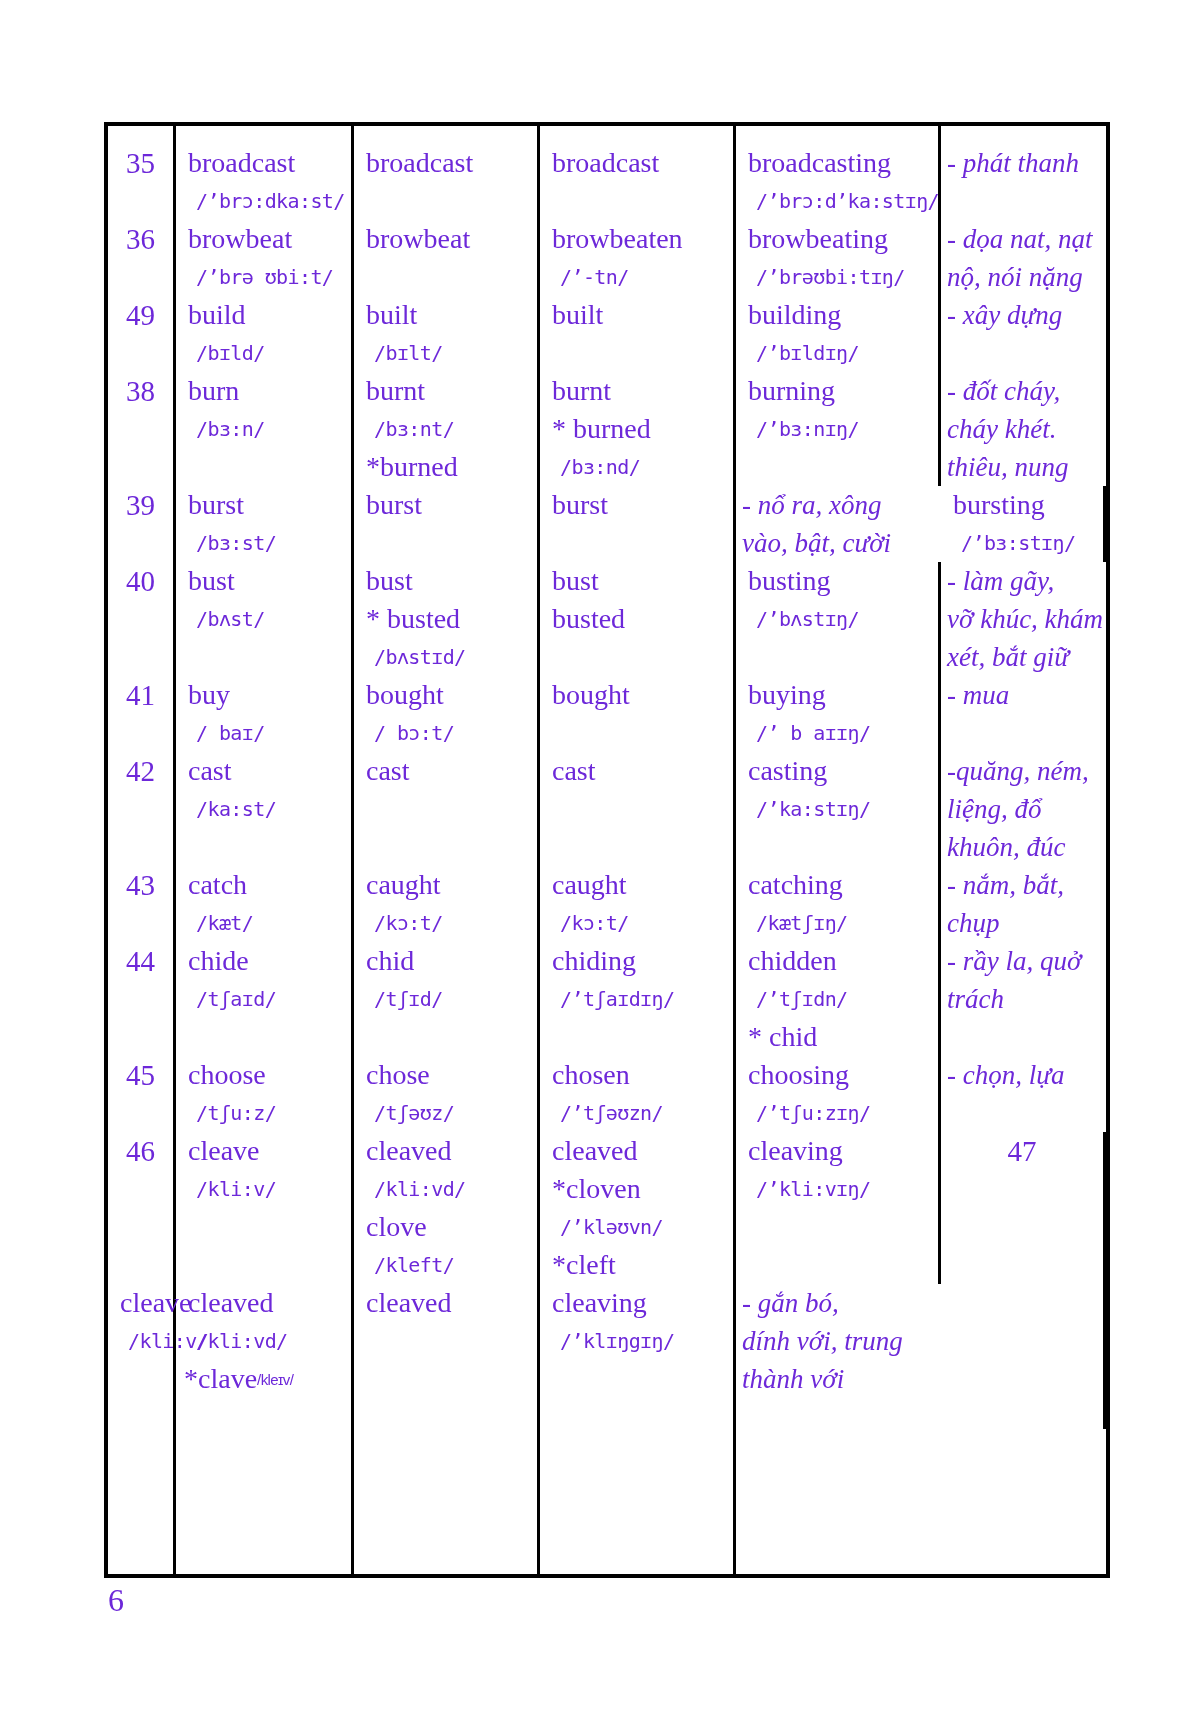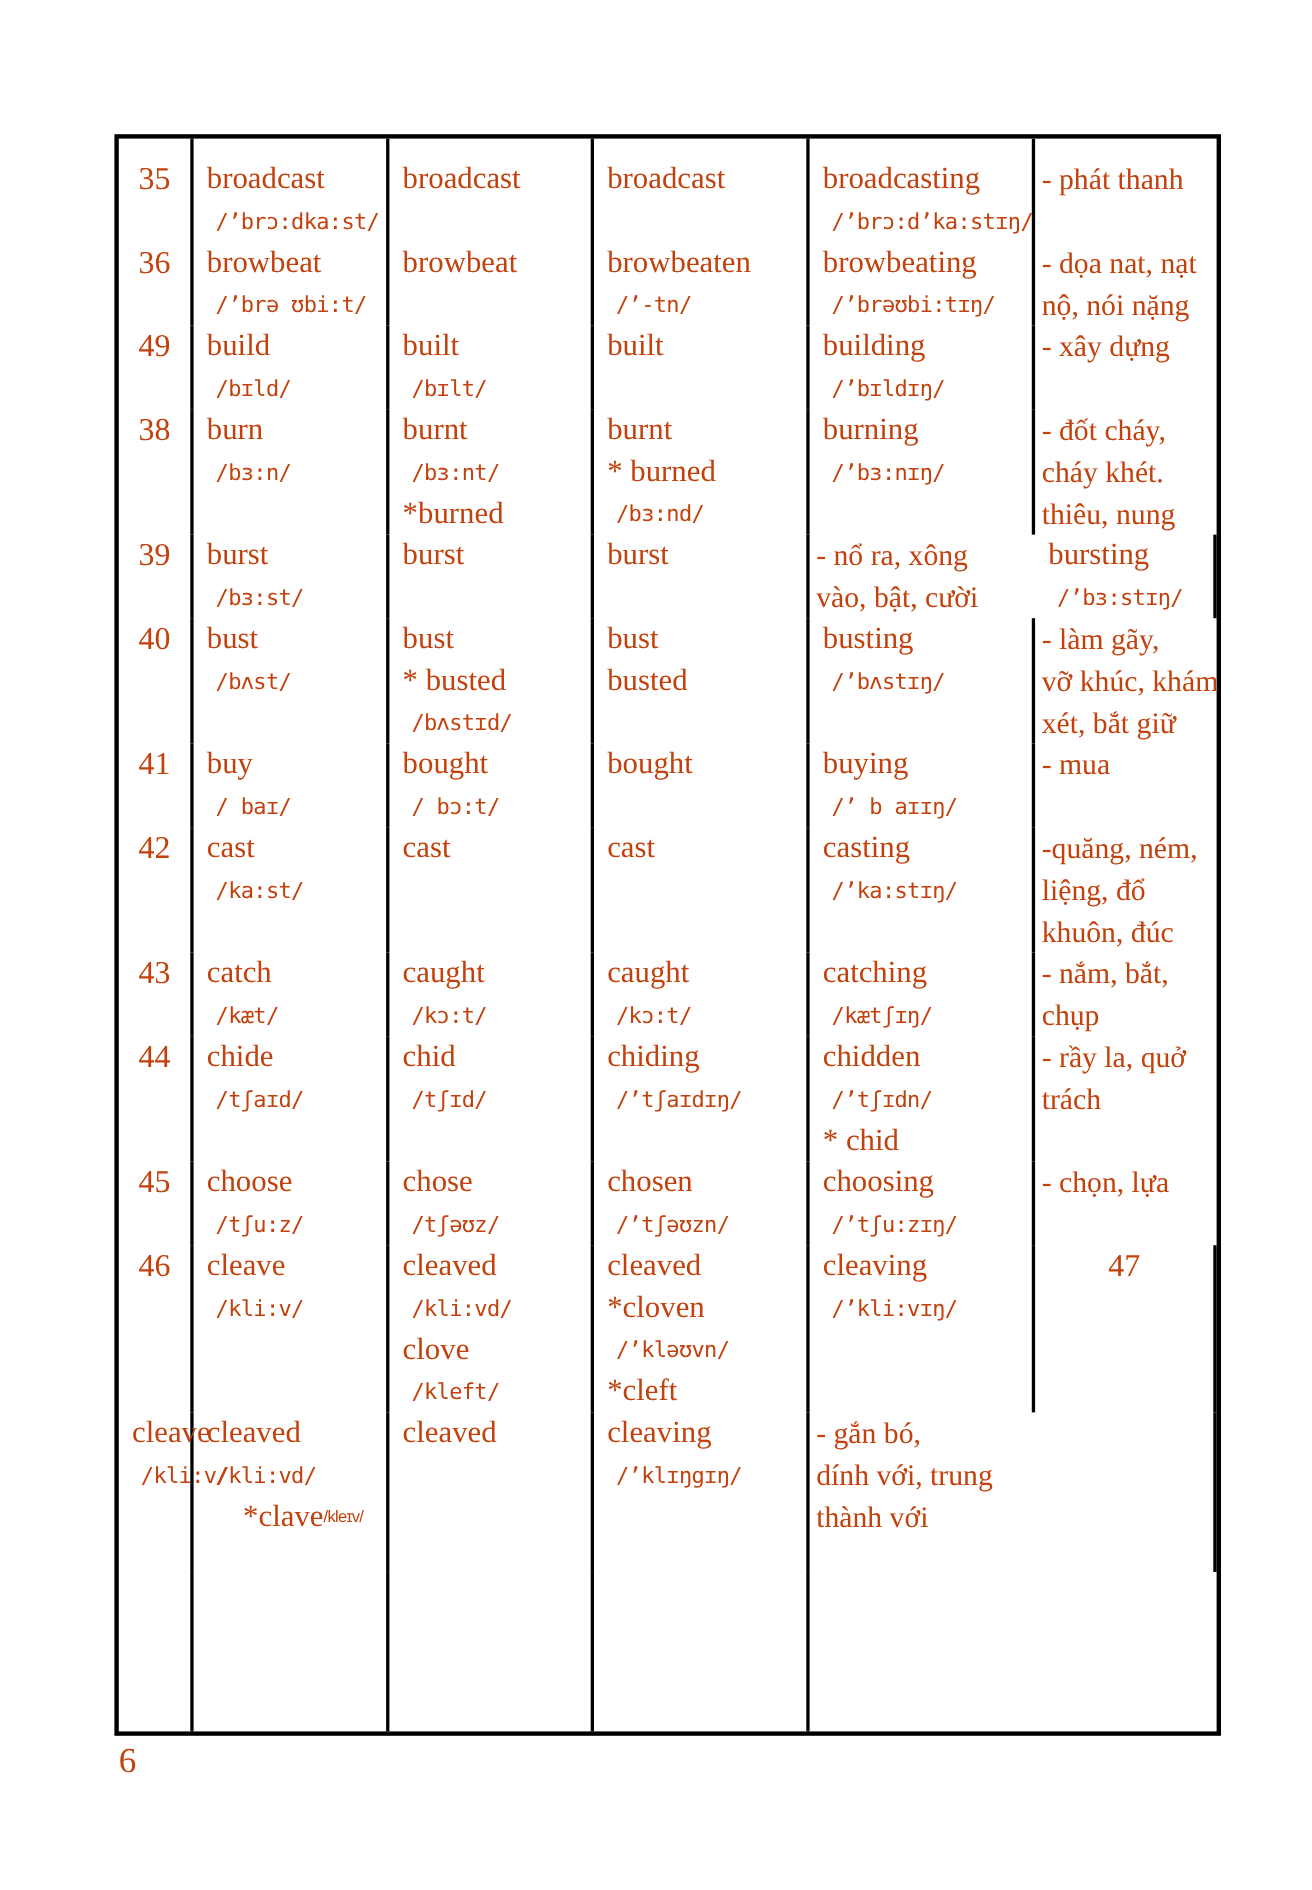--- a/index.html
+++ b/index.html
@@ -1,58 +1,58 @@
 <!DOCTYPE html>
 <html><head>
 <meta charset="utf-8">
 <style>
   html,body{margin:0;padding:0;background:#ffffff;}
   .page{
     position:relative;
     width:1193px;height:1718px;
     background:#ffffff;
-    color:#c2410c;
+    color:#6d28d9;
     font-family:"Liberation Serif", serif;
     overflow:hidden;
   }
   .vtable{
     position:absolute;left:104px;top:122px;
     width:1006px;
     border:4px solid #000;
     box-sizing:border-box;
     display:grid;
     grid-template-columns:68px 178px 186px 196px 205px auto;
     background:#fff;
   }
   .cell{
     border-right:3px solid #000;
     box-sizing:border-box;
     min-width:0;
   }
-  .cell.last{border-right:none;}
+  .cell.last{border-right:none;font-style:italic;}
   .cell.first-row{padding-top:18px;}
   .cell.spacer{height:145px;}
   .ln{
     height:38px;
     display:flex;
     align-items:center;
     white-space:nowrap;
     overflow:visible;
   }
   .numcol .ln{justify-content:center;}
   .n{font-size:29px;}
   .w{font-size:28px;padding-left:12px;text-align:right;}
   .p{
     font-family:"DejaVu Sans Mono", monospace;
     font-size:20px;
     letter-spacing:-0.6px;
     padding-left:20px;
   }
   .v{font-size:27px;padding-left:6px;}
-  .mx{padding-left:8px;margin-left:37px;}
+  .mx{padding-left:8px;}
   .mx .wi{font-size:28px;}
   .mx .pi{
     font-family:Liberation Sans, sans-serif;
     font-size:15px;
     letter-spacing:-0.6px;
   }
   .pageno{
     position:absolute;
     left:108px;top:1582px;
     font-size:32px;

